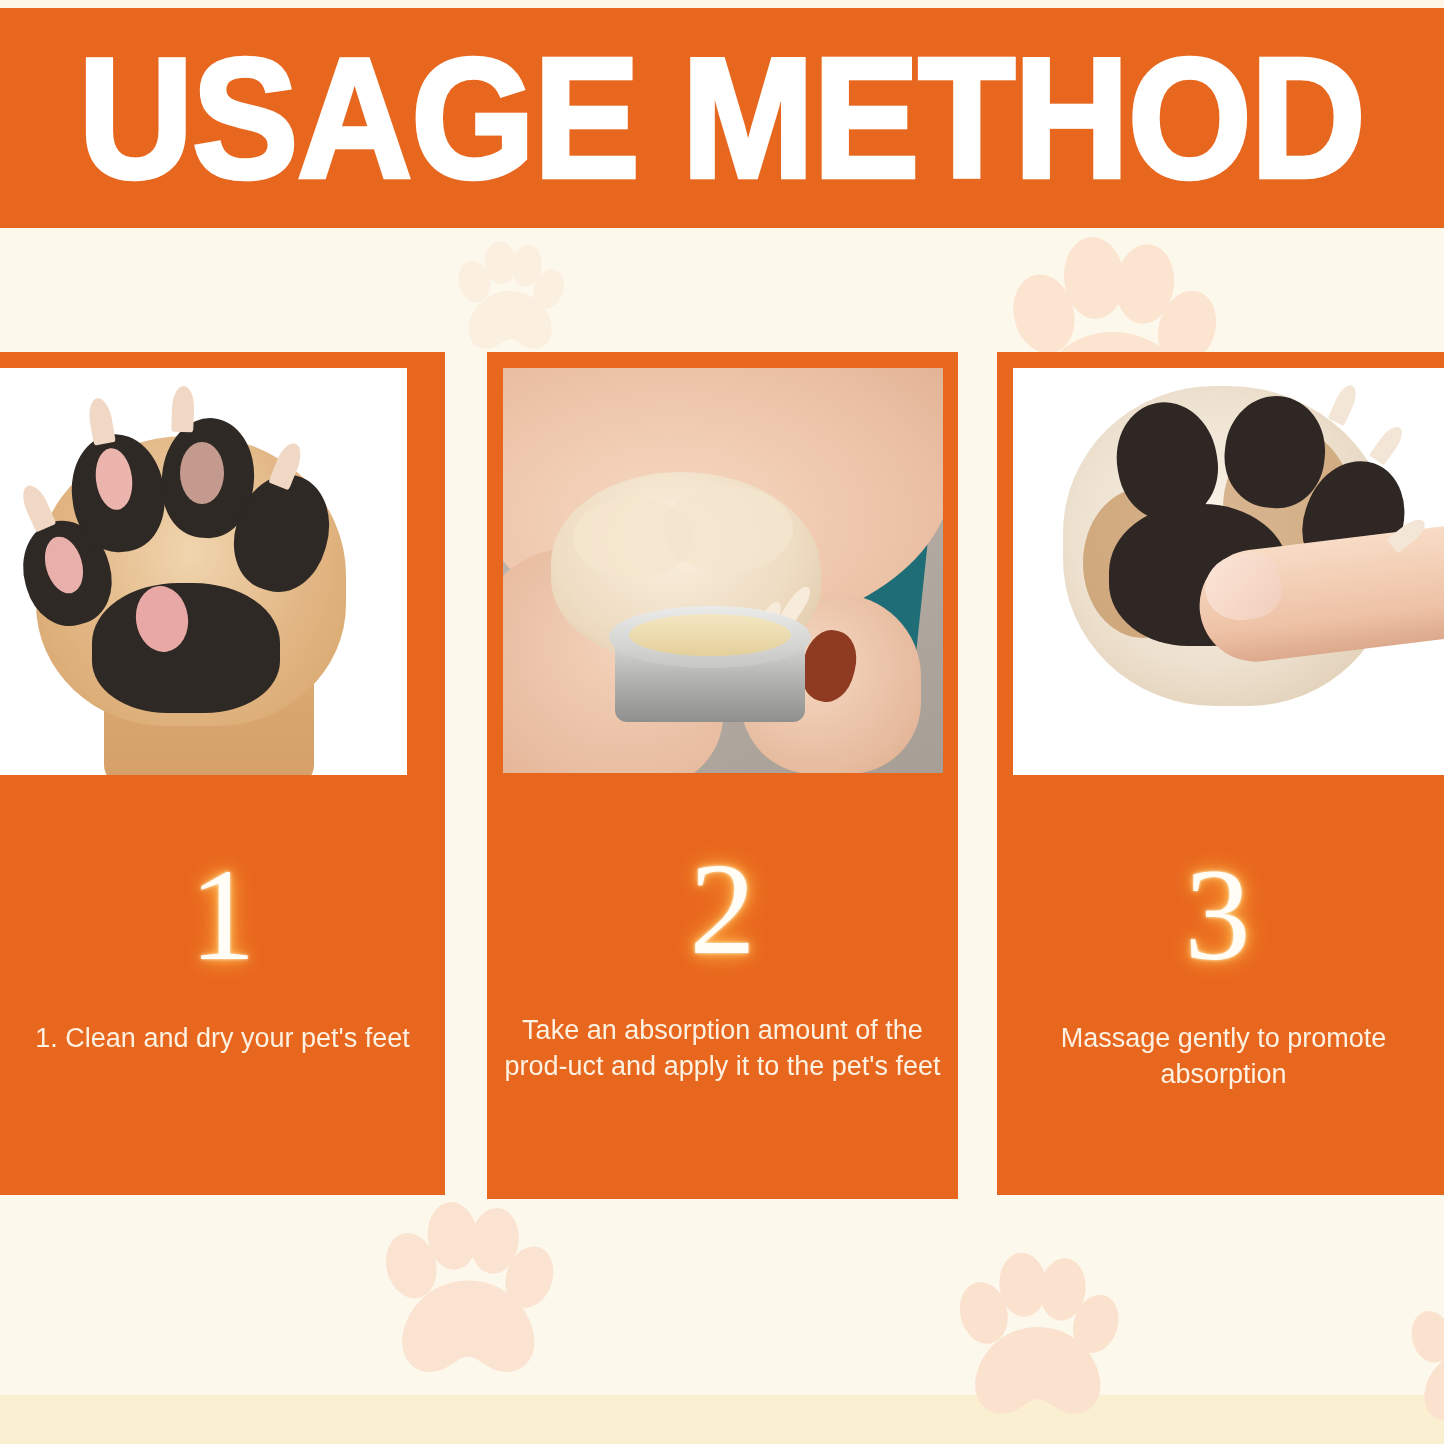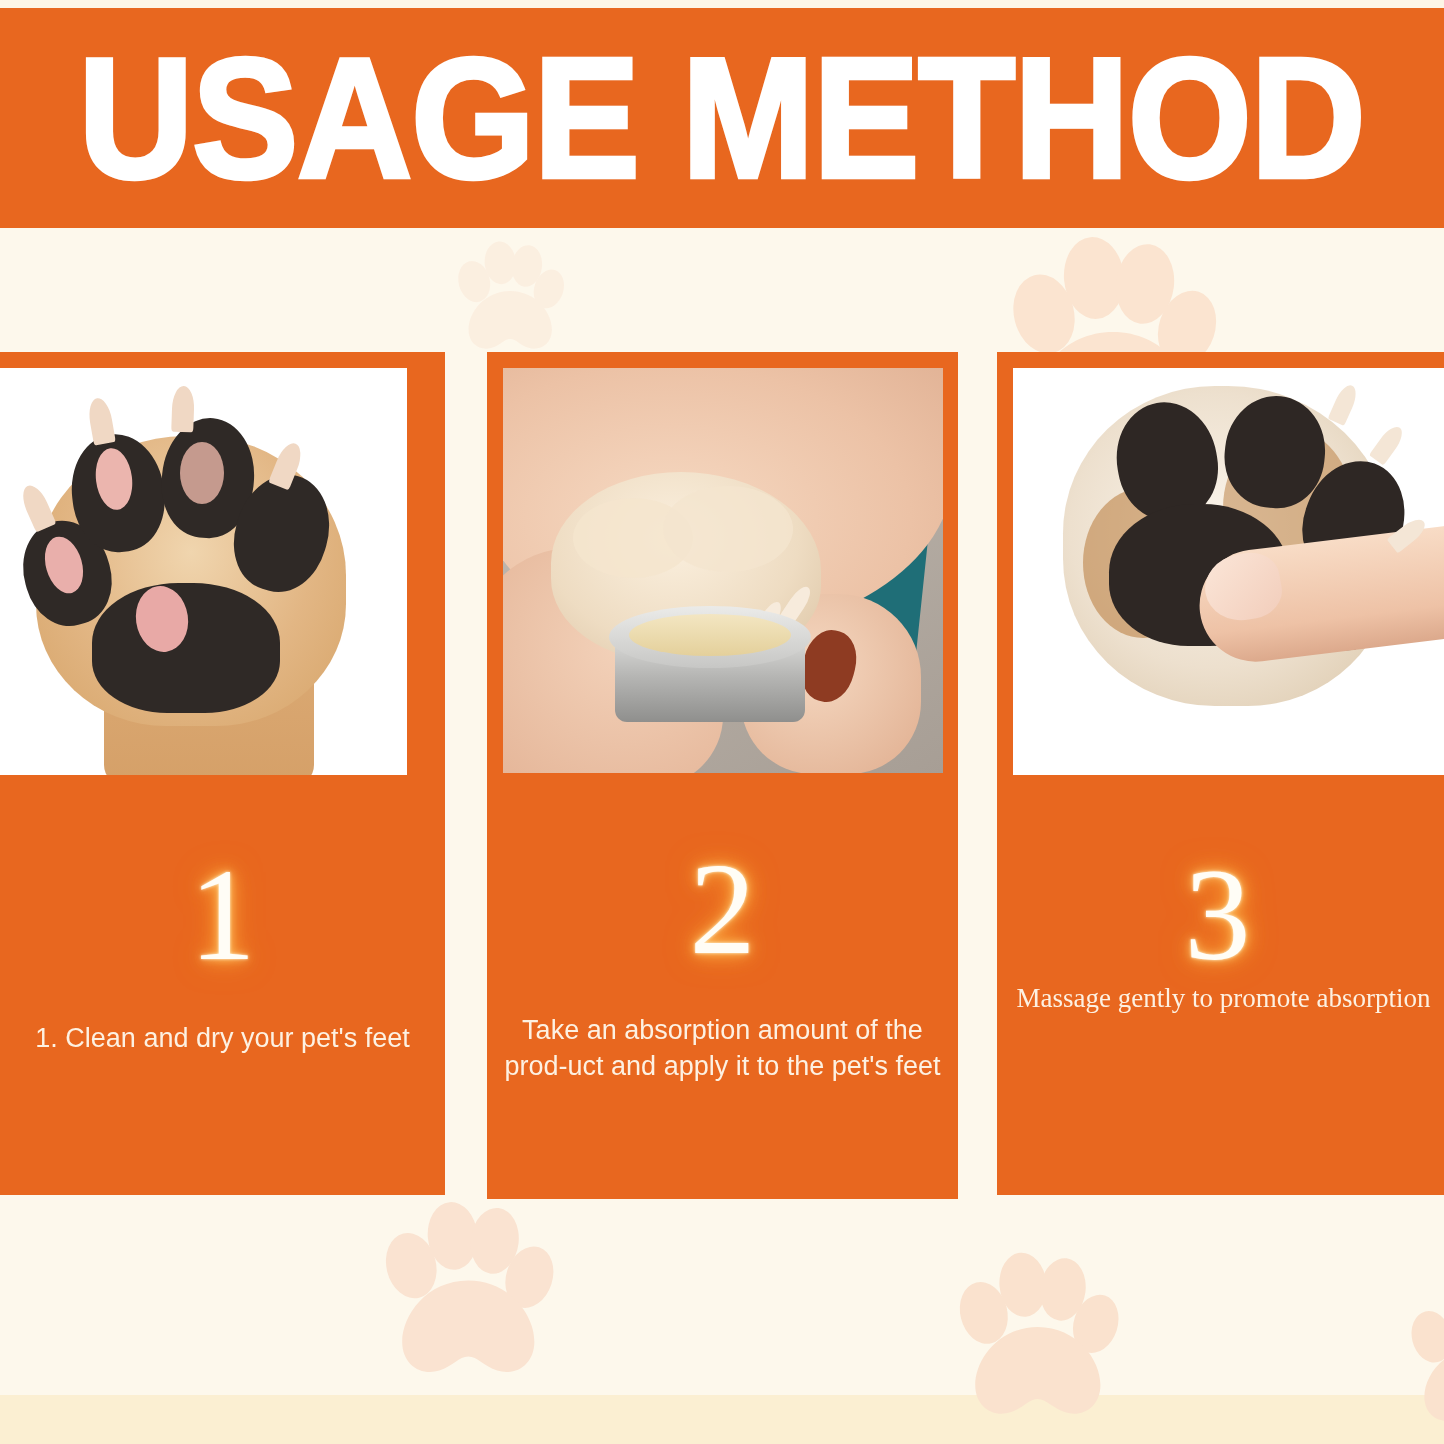--- a/index.html
+++ b/index.html
@@ -84,21 +84,21 @@
   
   #card-2{left:487px;top:352px;width:471px;height:847px;}
   #card-2 .card-photo{margin-top:16px;width:440px;height:405px;}
   #card-2 .card-number{margin-top:70px;}
   #card-2 .card-caption{margin-top:38px;width:450px;}
 
   
   #card-3{left:997px;top:352px;width:477px;height:843px;}
   #card-3 .card-photo{margin-top:16px;margin-left:16px;width:445px;height:407px;align-self:flex-start;}
   #card-3 .card-number{margin-top:74px;margin-right:36px;align-self:center;}
-  #card-3 .card-caption{width:420px;margin-right:24px;font-family:Liberation Serif, serif;}
+  #card-3 .card-caption{margin-top:40px;width:420px;margin-right:24px;}
 
   
   .sc-white{background:#FFFFFF;}
 
   
   .s1-leg{position:absolute;left:120px;bottom:-10px;width:210px;height:250px;
           background:linear-gradient(180deg,#E0B27E 0%,#D5A068 100%);border-radius:60px 60px 20px 20px;}
   .s1-palm{position:absolute;left:52px;top:68px;width:310px;height:290px;
           background:radial-gradient(ellipse at 50% 40%,#F0D5AE 0%,#E2B684 55%,#D6A468 100%);
           border-radius:48% 48% 42% 42%;}

